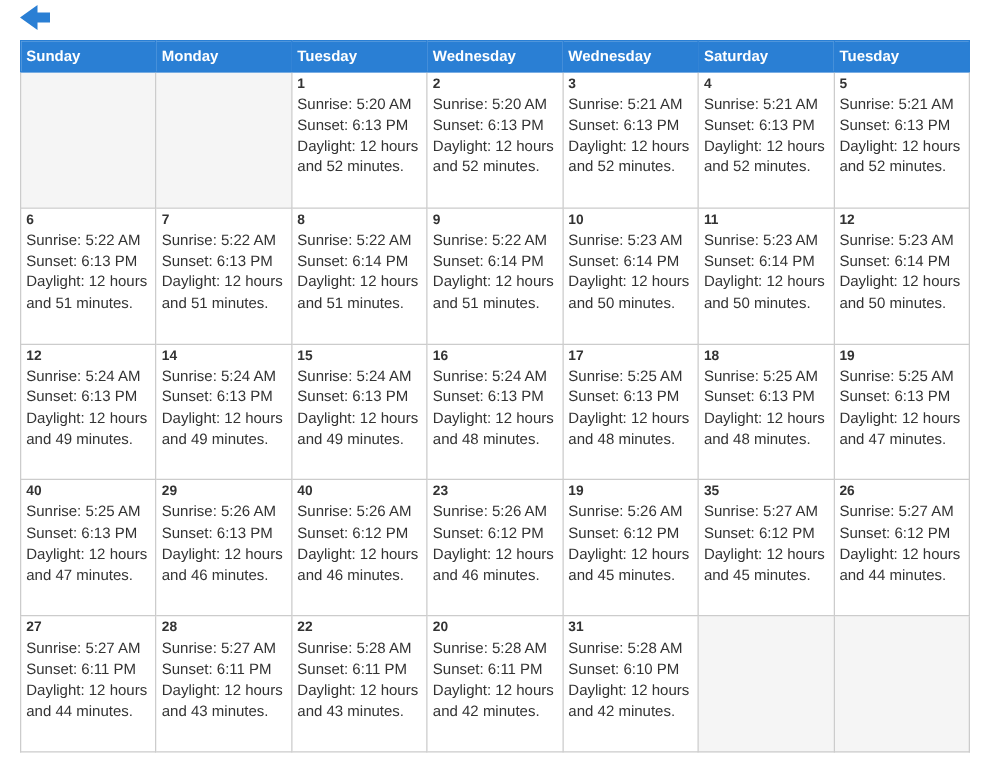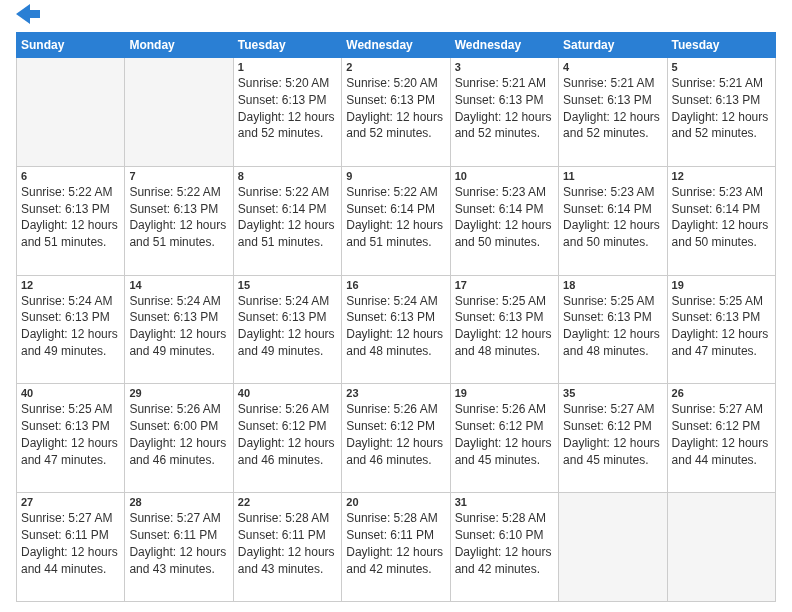--- a/index.html
+++ b/index.html
@@ -242,21 +242,21 @@
         <tr>
           <td>
             <span class="day-num">40</span>
             <div class="day-info">Sunrise: 5:25 AM
 Sunset: 6:13 PM
 Daylight: 12 hours and 47 minutes.</div>
           </td>
           <td>
             <span class="day-num">29</span>
             <div class="day-info">Sunrise: 5:26 AM
-Sunset: 6:00 PM
+Sunset: 6:13 PM
 Daylight: 12 hours and 46 minutes.</div>
           </td>
           <td>
             <span class="day-num">40</span>
             <div class="day-info">Sunrise: 5:26 AM
 Sunset: 6:12 PM
 Daylight: 12 hours and 46 minutes.</div>
           </td>
           <td>
             <span class="day-num">23</span>

